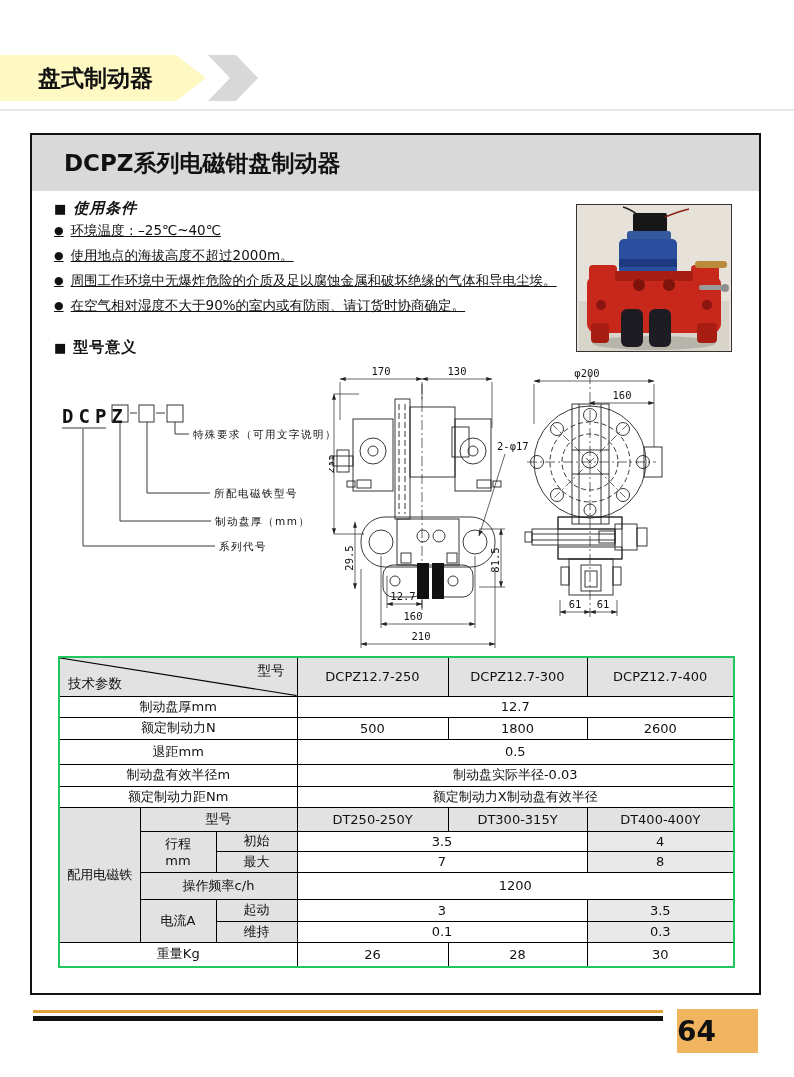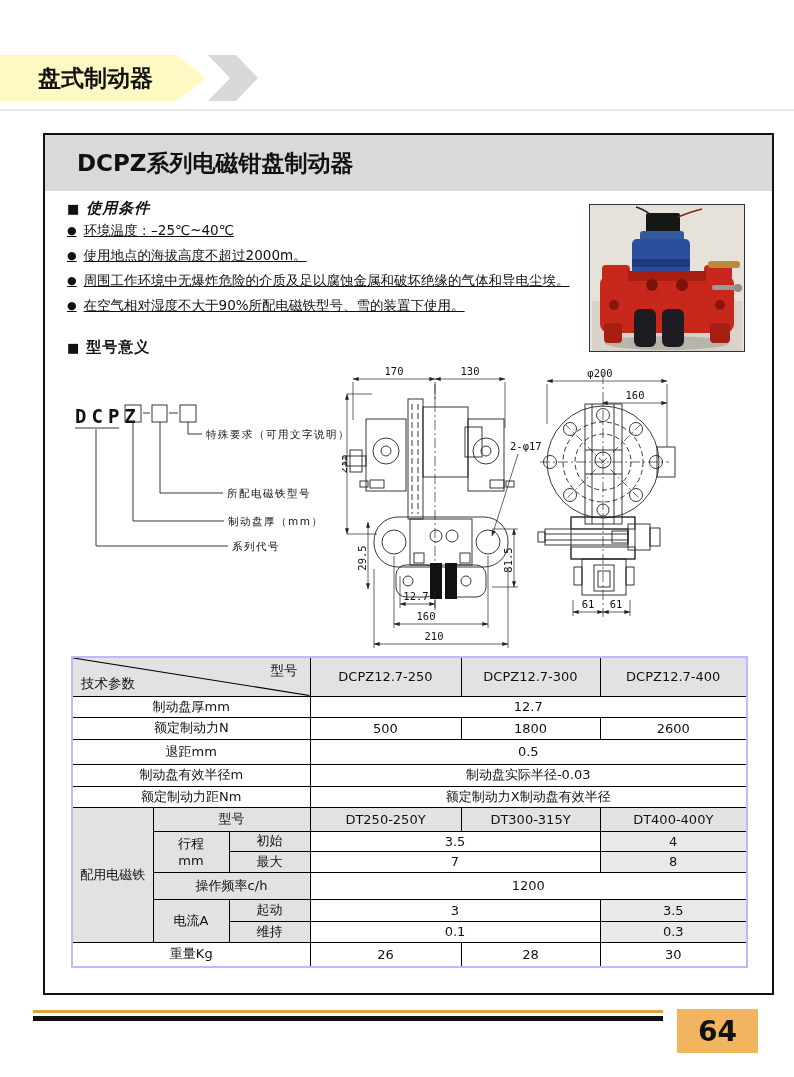--- a/index.html
+++ b/index.html
@@ -14,21 +14,21 @@
   .hdr-chev{position:absolute;left:208px;top:55px;width:50px;height:46px;background:#d8d8d8;
             clip-path:polygon(0 0,28px 0,50px 50%,28px 100%,0 100%,22px 50%);}
   .hdr-label{position:absolute;left:0;top:55px;width:206px;height:46px;background:#fef9c3;
              clip-path:polygon(0 0,176px 0,206px 50%,176px 100%,0 100%);
              font-size:23px;font-weight:bold;line-height:46px;}
   .hdr-label span{padding-left:38px;}
   .hdr-underline{position:absolute;left:0;top:109px;width:794px;height:2px;background:#e7e7e7;}
 
   
   .content{position:absolute;left:30px;top:133px;width:731px;height:862px;border:2px solid #111;
-           background:#fff;box-sizing:border-box;margin-left:13px;}
+           background:#fff;box-sizing:border-box;}
   .title-bar{position:absolute;left:0;top:0;width:100%;height:56px;background:#d9d9d9;
              display:flex;align-items:center;box-sizing:border-box;padding-left:32px;
              font-size:23px;font-weight:bold;}
   .sec-head{position:absolute;font-size:15px;font-weight:bold;letter-spacing:1px;}
   .sec-head .sq{font-size:13px;margin-right:6px;}
   .bullets{position:absolute;left:22px;top:88px;margin:0;padding:0;list-style:none;
            font-size:13.5px;}
   .bullets li{height:25px;line-height:15px;white-space:nowrap;text-decoration:underline;}
   .bullets .dot{font-size:11px;margin-right:7px;vertical-align:1px;}
 
@@ -41,35 +41,35 @@
   .dim{stroke:#222;stroke-width:0.7;fill:none;}
   text.dimtxt{font-family:"DejaVu Sans Mono","Liberation Mono",monospace;font-size:10.5px;
               fill:#111;stroke:none;}
   text.lbl{font-family:"DejaVu Sans","Liberation Sans",sans-serif;font-size:10.5px;
            letter-spacing:1.5px;fill:#111;stroke:none;}
   text.series{font-family:"DejaVu Sans Mono","Liberation Mono",monospace;font-size:19px;
               font-weight:bold;letter-spacing:5px;fill:#111;stroke:none;}
 
   
   .spec{position:absolute;left:26px;top:521px;border-collapse:collapse;table-layout:fixed;
-        border:2px solid #c4b5fd;}
+        border:2px solid #22c55e;}
   .spec td{border:1px solid #000;text-align:center;vertical-align:middle;padding:0;
            font-size:13px;overflow:hidden;}
   .spec .gray{background:#e2e2e2;}
   .spec .gray2{background:#e9e9e9;}
   .corner{position:relative;}
   .corner svg{position:absolute;left:0;top:0;width:100%;height:100%;}
   .corner .c-param{position:absolute;left:8px;bottom:3px;font-size:13.5px;}
   .corner .c-model{position:absolute;right:12px;top:4px;font-size:13.5px;}
 
   
   .ft-line-o{position:absolute;left:33px;top:1010px;width:630px;height:3px;background:#dfa13c;}
   .ft-line-b{position:absolute;left:33px;top:1016px;width:630px;height:5px;background:#111;}
   .pagenum{position:absolute;left:677px;top:1009px;width:81px;height:44px;background:#f0b55e;
-           display:flex;align-items:center;justify-content:center;
+           display:flex;align-items:center;justify-content:flex-start;
            font-size:28px;font-weight:bold;}
 </style>
 </head>
 <body>
 
 <div class="page">
 
   <div class="hdr-chev"></div>
   <div class="hdr-label">
     <span>盘式制动器</span>
@@ -82,21 +82,21 @@
       <span>DCPZ系列电磁钳盘制动器</span>
     </div>
 
     <div class="sec-head" style="left:22px;top:64px;font-style:italic;">
       <span class="sq">■</span><span>使用条件</span>
     </div>
     <ul class="bullets">
       <li><span class="dot">●</span><span>环境温度：–25℃~40℃</span></li>
       <li><span class="dot">●</span><span>使用地点的海拔高度不超过2000m。</span></li>
       <li><span class="dot">●</span><span>周围工作环境中无爆炸危险的介质及足以腐蚀金属和破坏绝缘的气体和导电尘埃。</span></li>
-      <li><span class="dot">●</span><span>在空气相对湿度不大于90%所配电磁铁型号、雪的装置下使用。</span></li>
+      <li><span class="dot">●</span><span>在空气相对湿度不大于90%的室内或有防雨、请订货时协商确定。</span></li>
     </ul>
 
     <div class="sec-head" style="left:22px;top:203px;text-align:center;">
       <span class="sq">■</span><span>型号意义</span>
     </div>
 
     <svg style="position:absolute;left:25px;top:258px;" width="293" height="165" viewBox="0 0 293 165">
       <text class="series" x="5" y="30">DCPZ</text>
       <line class="lineart" x1="5" y1="35" x2="49" y2="35"></line>
       <rect class="lineart" x="55" y="12" width="16" height="17"></rect>

